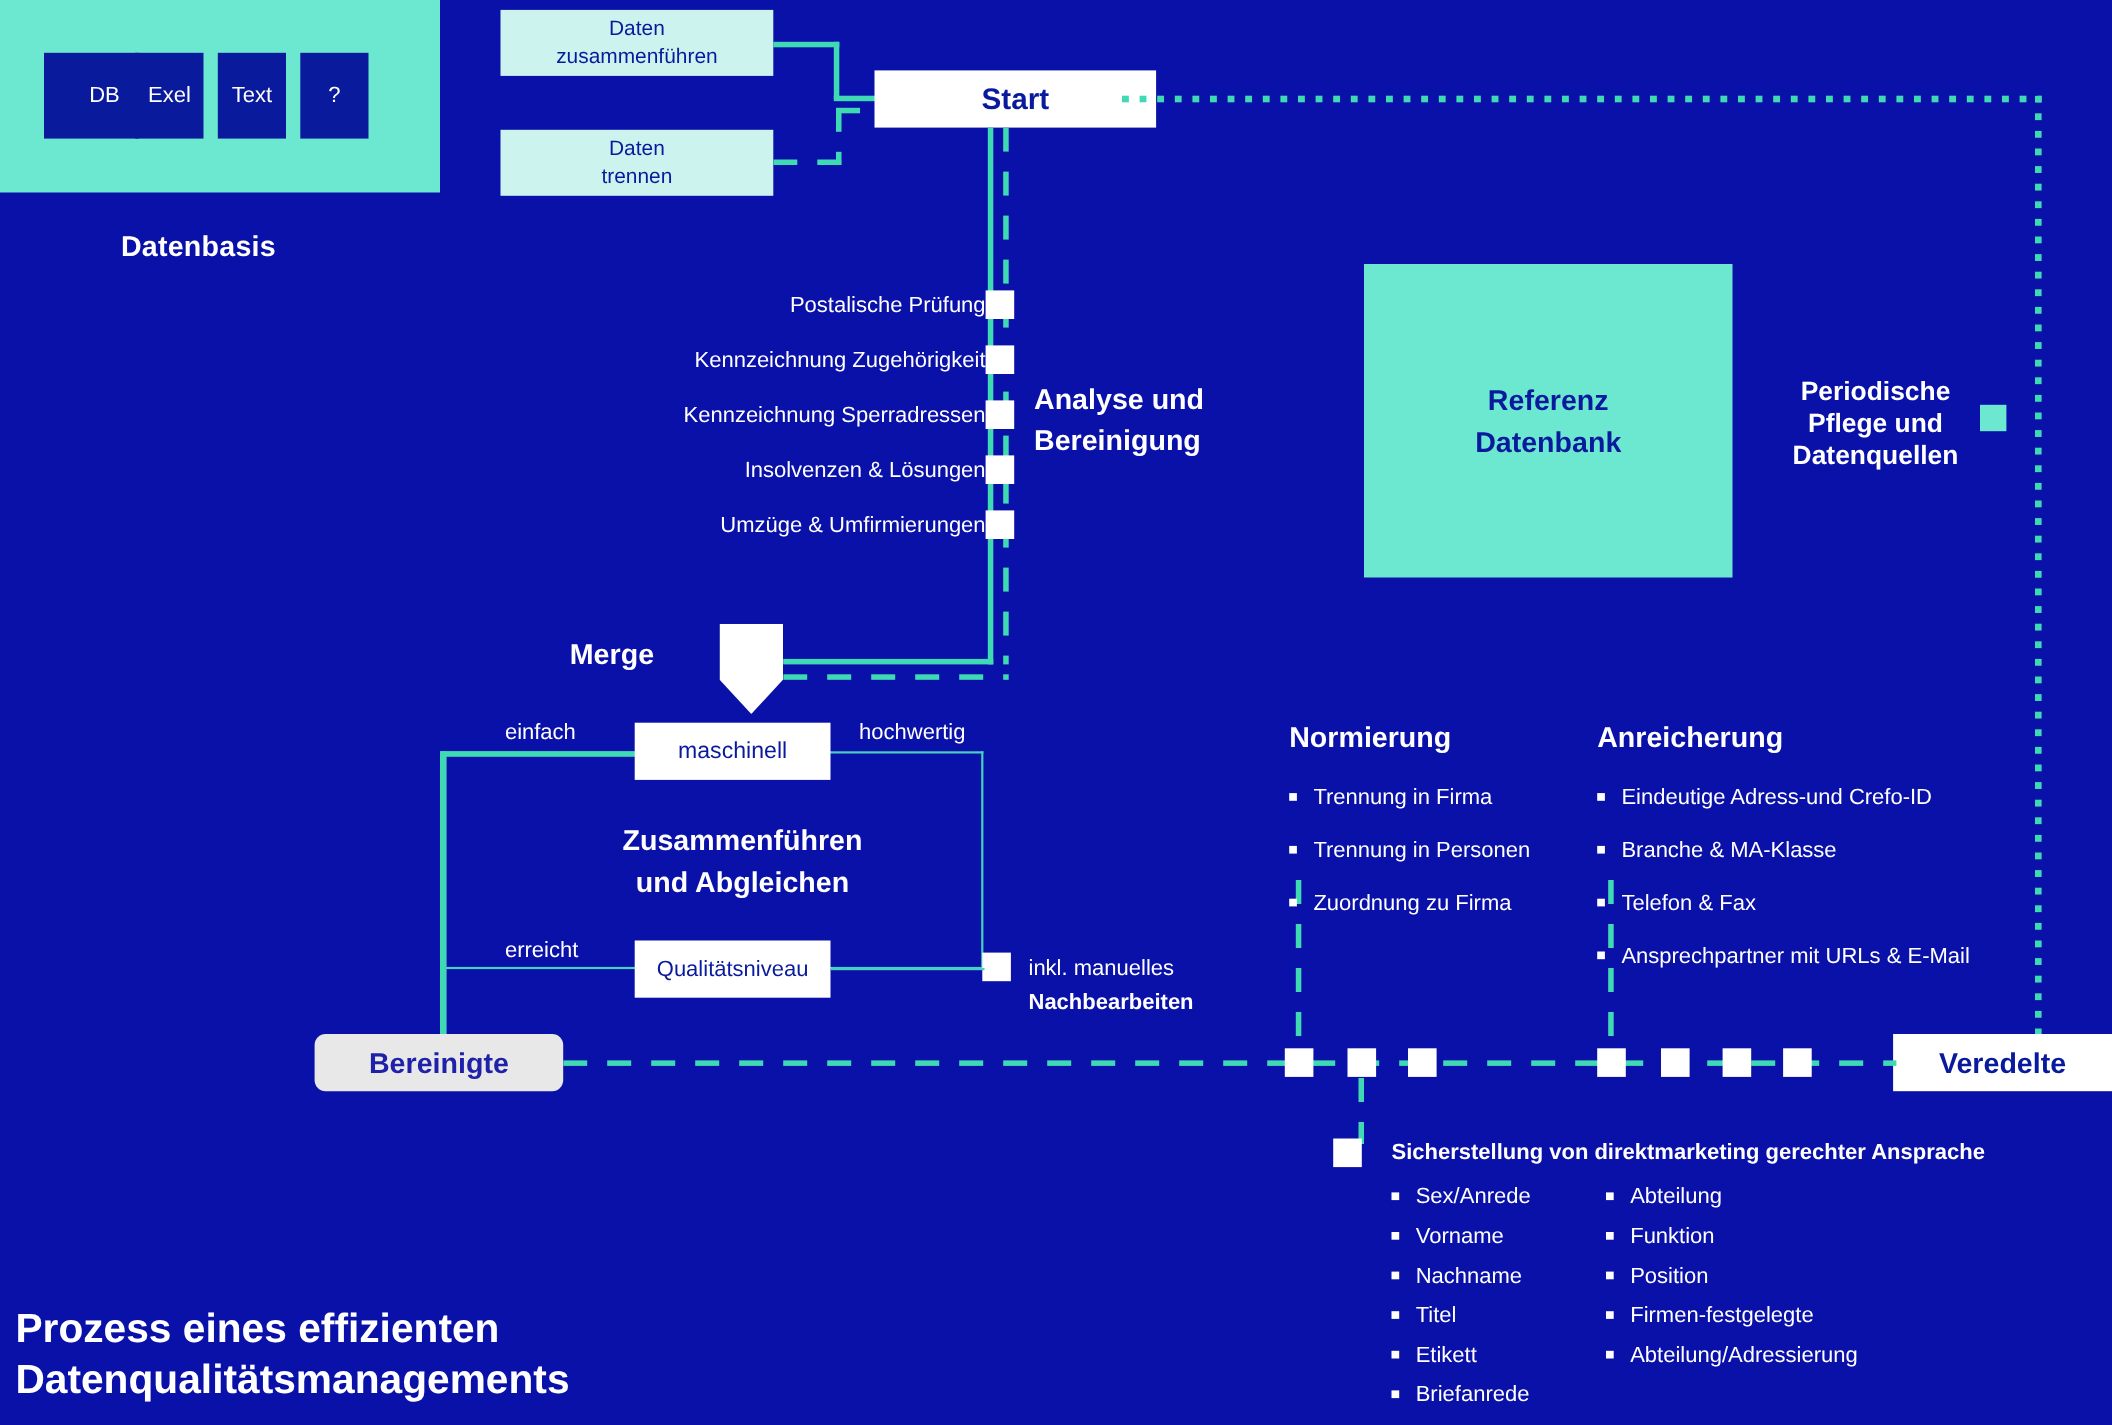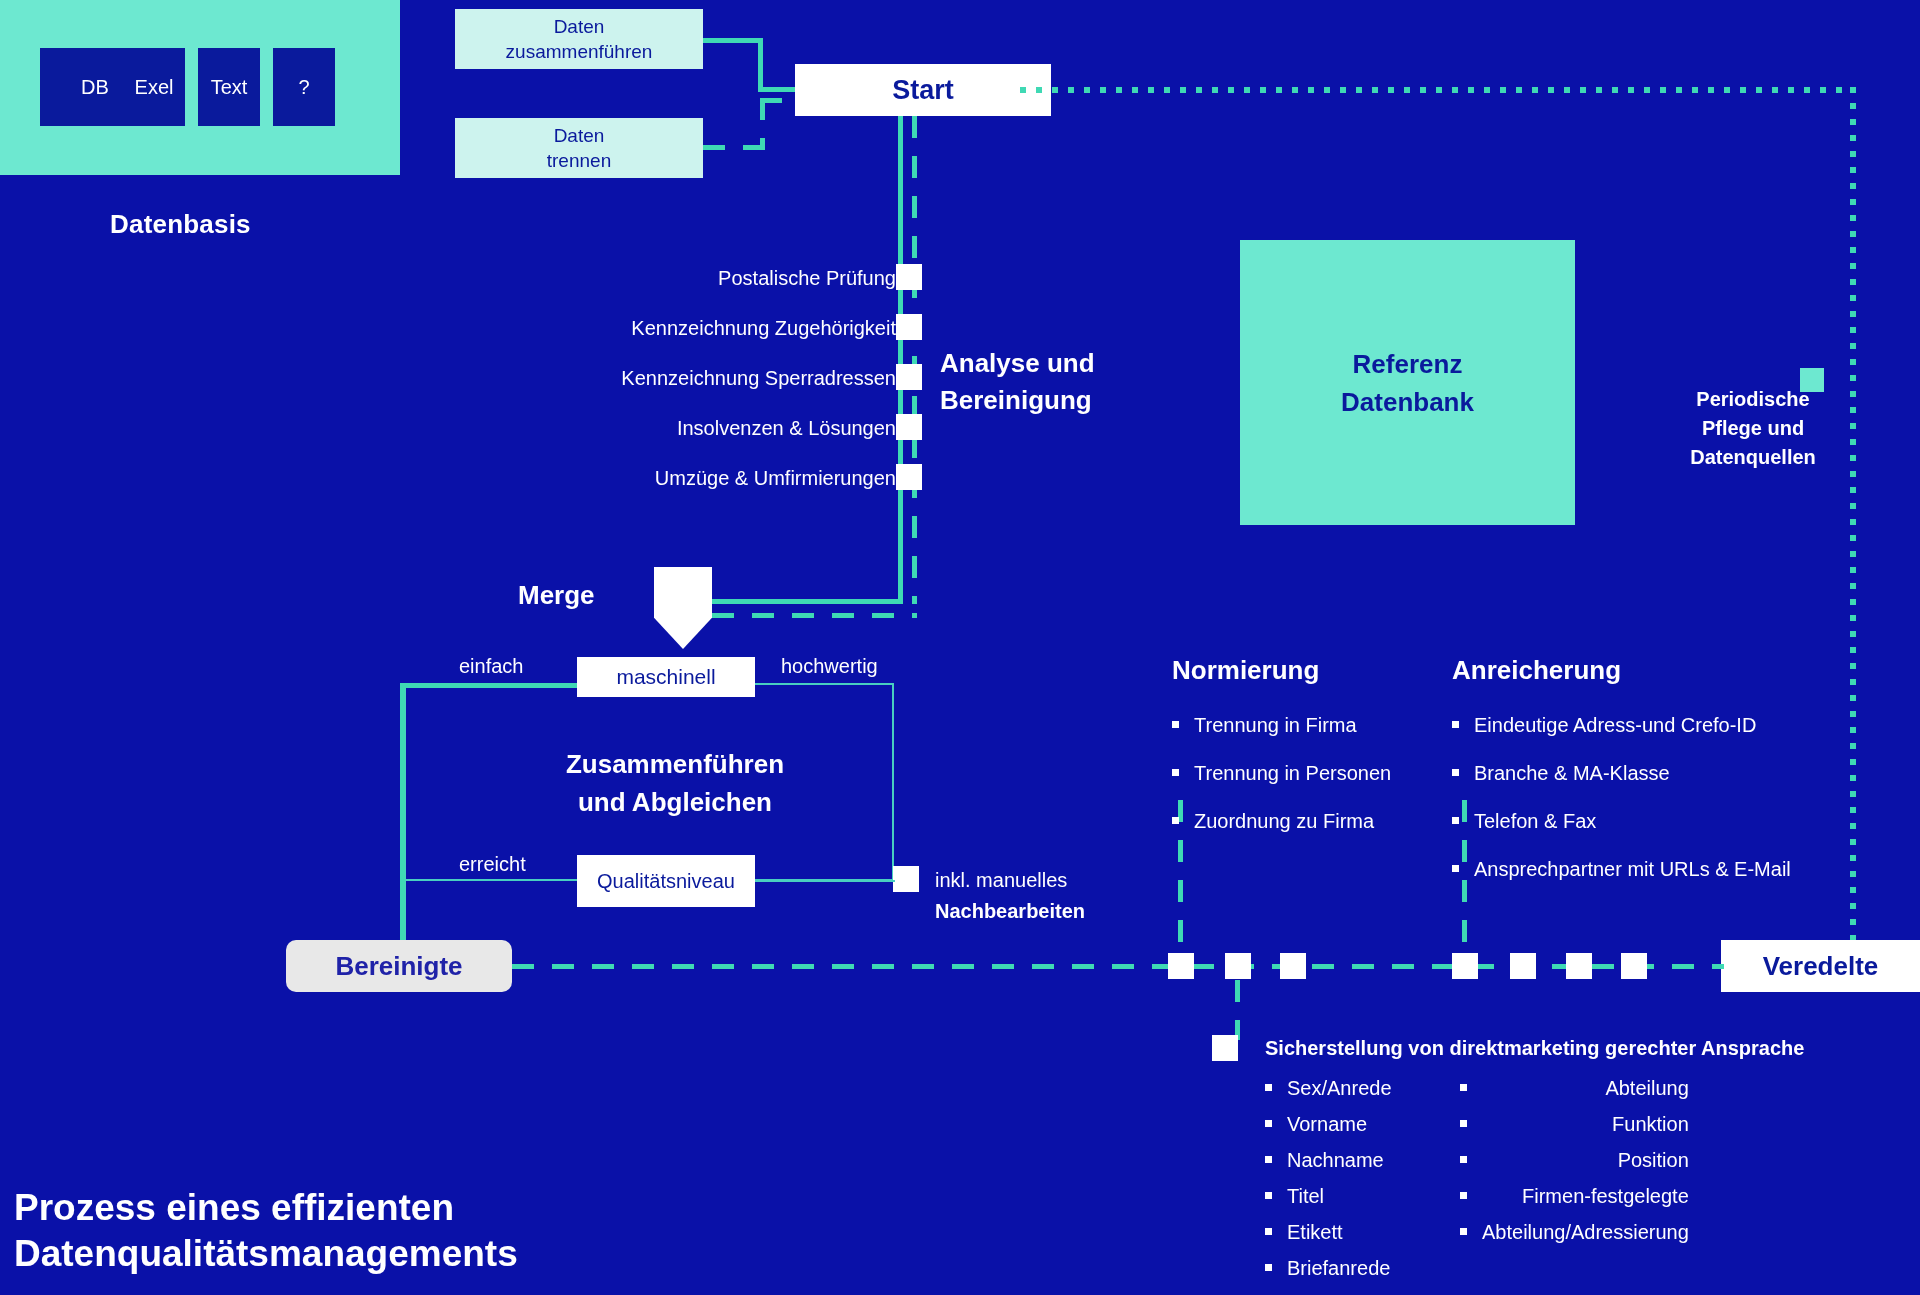--- a/index.html
+++ b/index.html
@@ -61,33 +61,33 @@
   
   #referenz-db{
     left:1240px;top:240px;width:335px;height:285px;
     background:#6de8d0;color:#0a1a9c;
     display:flex;flex-direction:column;align-items:center;justify-content:center;
     font-size:26px;font-weight:bold;line-height:38px;text-align:center;
   }
 
   
   #periodische-label{
-    left:1673px;top:342px;width:160px;text-align:center;
-    font-size:20px;font-weight:bold;line-height:29px;margin-top:43px;
+    left:1625px;top:342px;width:160px;text-align:center;
+    font-size:24px;font-weight:bold;line-height:29px;
   }
   #periodische-marker{left:1800px;top:368px;width:24px;height:24px;background:#6de8d0;}
 
   
   #merge-label{left:518px;top:580px;font-size:26px;font-weight:bold;}
   #merge-arrow{
     left:654px;top:567px;width:58px;height:82px;background:#ffffff;
     clip-path:polygon(0 0,100% 0,100% 62%,50% 100%,0 62%);
   }
   #maschinell-box{
-    left:577px;top:657px;width:178px;height:40px;background:#ffffff;color:#0a1a9c;
+    left:577px;top:657px;width:178px;height:52px;background:#ffffff;color:#0a1a9c;
     display:flex;align-items:center;justify-content:center;font-size:21px;
   }
   #qualitaet-box{
     left:577px;top:855px;width:178px;height:52px;background:#ffffff;color:#0a1a9c;
     display:flex;align-items:center;justify-content:center;font-size:20px;
   }
   #label-einfach{left:459px;top:655px;font-size:20px;}
   #label-hochwertig{left:781px;top:655px;font-size:20px;}
   #label-erreicht{left:459px;top:853px;font-size:20px;}
   #zusammen-title{left:545px;top:745px;width:260px;text-align:center;font-size:26px;font-weight:bold;line-height:38px;}
@@ -117,21 +117,21 @@
   .bullet-list li:before{
     content:"";position:absolute;left:0;top:9px;width:7px;height:7px;background:#ffffff;
   }
   #normierung-list{left:1172px;top:712px;}
   #anreicherung-list{left:1452px;top:712px;}
 
   
   #sicherstellung-box{left:1212px;top:1035px;width:26px;height:26px;background:#ffffff;}
   #sicherstellung-title{left:1265px;top:1037px;font-size:20px;font-weight:bold;white-space:nowrap;}
   #dm-col-1{left:1265px;top:1075px;}
-  #dm-col-2{left:1460px;top:1075px;text-align:right;}
+  #dm-col-2{left:1460px;top:1075px;}
   #dm-col-1 li,#dm-col-2 li{margin-bottom:10px;font-size:20px;}
 
   
   #footer-title{
     left:14px;top:1185px;font-size:37px;font-weight:bold;line-height:46px;
   }
 
   
   .ln{position:absolute;background:#3fd9b4;}
   .ln-h{height:5px;}

